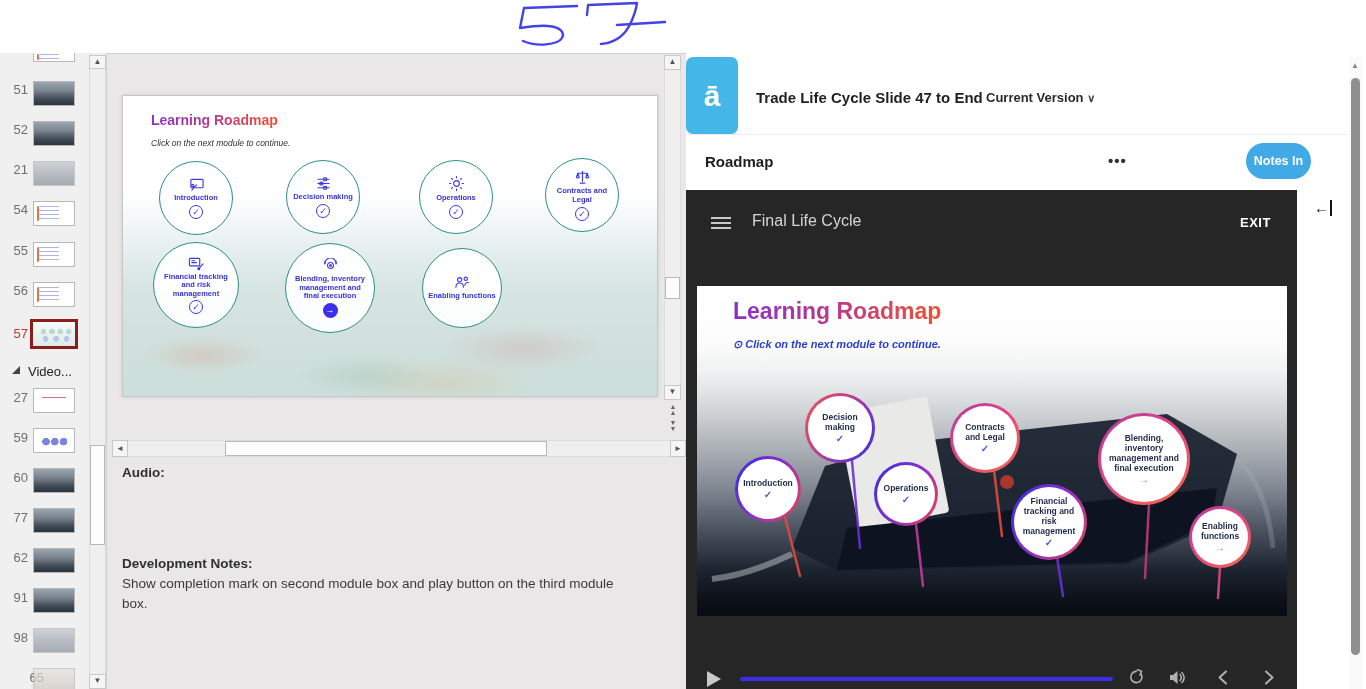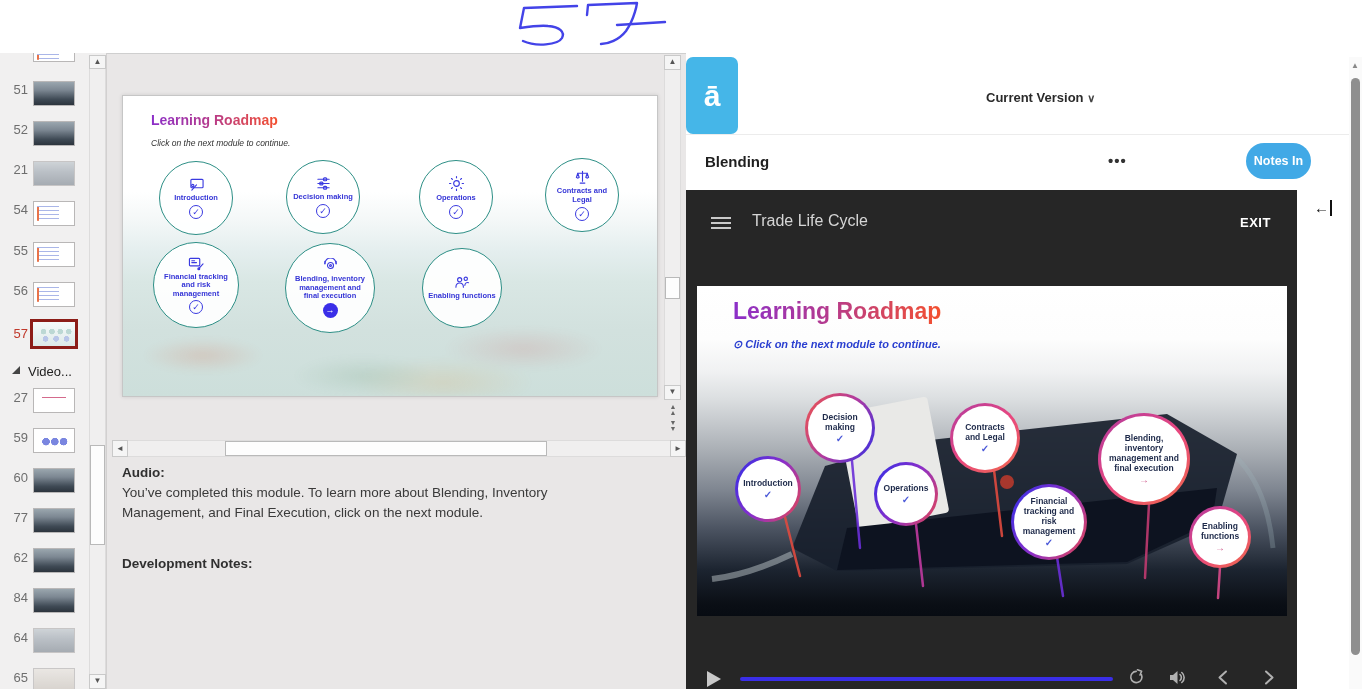--- a/index.html
+++ b/index.html
@@ -116,25 +116,25 @@
   <div class="abs slide-num" style="left:2px;top:390px">27</div>
   <div class="abs thumb k-text" style="left:33px;top:388px"></div>
   <div class="abs slide-num" style="left:2px;top:430px">59</div>
   <div class="abs thumb k-icons" style="left:33px;top:428px"></div>
   <div class="abs slide-num" style="left:2px;top:470px">60</div>
   <div class="abs thumb k-photo" style="left:33px;top:468px"></div>
   <div class="abs slide-num" style="left:2px;top:510px">77</div>
   <div class="abs thumb k-photo" style="left:33px;top:508px"></div>
   <div class="abs slide-num" style="left:2px;top:550px">62</div>
   <div class="abs thumb k-photo" style="left:33px;top:548px"></div>
-  <div class="abs slide-num" style="left:2px;top:590px">84</div>
+  <div class="abs slide-num" style="left:2px;top:590px">91</div>
   <div class="abs thumb k-photo" style="left:33px;top:588px"></div>
-  <div class="abs slide-num" style="left:2px;top:630px">64</div>
+  <div class="abs slide-num" style="left:2px;top:630px">98</div>
   <div class="abs thumb k-photo-faded" style="left:33px;top:628px"></div>
-  <div class="abs slide-num" style="left:2px;top:670px">65</div>
+  <div class="abs slide-num" style="left:18px;top:670px">65</div>
   <div class="abs thumb k-doc-faded" style="left:33px;top:668px;height:21px;border-bottom:none"></div>
 
   <div class="abs sbar-track" style="left:89px;top:55px;width:17px;height:634px"></div>
   <div class="abs sbar-btn" style="left:89px;top:55px;width:17px;height:14px">▲</div>
   <div class="abs sbar-thumb" style="left:90px;top:445px;width:15px;height:100px"></div>
   <div class="abs sbar-btn" style="left:89px;top:674px;width:17px;height:15px">▼</div>
 
   <div class="abs edit-slide">
     <div class="abs edit-blobs"></div>
     <div class="abs grad-title" style="left:28px;top:16px;font-size:14px">Learning Roadmap</div>
@@ -212,47 +212,48 @@
   <div class="abs sbar-btn" style="left:664px;top:385px;width:17px;height:15px">▼</div>
   <div class="abs" style="left:666px;top:404px;width:14px;font-size:7px;line-height:6px;color:#666;text-align:center">▲<br>▲</div>
   <div class="abs" style="left:666px;top:420px;width:14px;font-size:7px;line-height:6px;color:#666;text-align:center">▼<br>▼</div>
 
   <div class="abs sbar-track" style="left:112px;top:440px;width:574px;height:17px"></div>
   <div class="abs sbar-btn" style="left:112px;top:440px;width:16px;height:17px;line-height:15px">◄</div>
   <div class="abs sbar-thumb" style="left:225px;top:441px;width:322px;height:15px"></div>
   <div class="abs sbar-btn" style="left:670px;top:440px;width:16px;height:17px;line-height:15px">►</div>
 
   <div class="abs notes-h" style="left:122px;top:465px">Audio:</div>
-  <div class="abs notes-p" style="left:122px;top:483px;width:500px">You’ve completed this module. To learn more about Blending, Inventory Management, and Final Execution, click on the next module.</div>
   <div class="abs notes-h" style="left:122px;top:556px">Development Notes:</div>
+  <div class="abs notes-p" style="left:122px;top:574px;width:510px">Show completion mark on second module box and play button on the third module box.</div>
 
   <div class="abs review-bg"></div>
 
   <div class="abs logo">
       <span>ā</span>
     </div>
+  <div class="abs doc-title" style="left:756px;top:89px">Trade Life Cycle Slide 47 to End</div>
   <div class="abs version" style="left:986px;top:90px">
     <span>Current Version</span>
     <span style="font-size:11px;color:#444">∨</span>
   </div>
   <div class="abs" style="left:686px;top:134px;width:663px;height:1px;background:#ececec"></div>
 
-  <div class="abs" style="left:705px;top:153px;font-size:15px;font-weight:bold;color:#1f1f1f">Blending</div>
+  <div class="abs" style="left:705px;top:153px;font-size:15px;font-weight:bold;color:#1f1f1f">Roadmap</div>
   <div class="abs" style="left:1108px;top:152px;font-size:15px;font-weight:bold;color:#333;letter-spacing:1px">•••</div>
   <button class="abs signin" style="left:1246px;top:143px">
     <span>Notes In</span>
   </button>
 
   <div class="abs player"></div>
   <div class="abs" style="left:711px;top:214px;width:20px">
     <div style="height:2px;background:#c9c9c9;margin:3px 0"></div>
     <div style="height:2px;background:#c9c9c9;margin:3px 0"></div>
     <div style="height:2px;background:#c9c9c9;margin:3px 0"></div>
   </div>
-  <div class="abs pheader-title" style="left:752px;top:212px">Trade Life Cycle</div>
+  <div class="abs pheader-title" style="left:752px;top:212px">Final Life Cycle</div>
   <div class="abs exit" style="left:1240px;top:215px">EXIT</div>
 
   <div class="abs pslide">
 
     <svg class="abs" style="left:0;top:0" width="590" height="330" viewBox="0 0 590 330">
       <path d="M95 262 L128 180 L215 156 L470 128 L540 168 L520 238 L430 278 L140 285 Z" fill="#18202c" opacity="0.92"></path>
       <rect x="150" y="118" width="92" height="118" rx="4" fill="#e9e9e7" transform="rotate(-11 196 177)"></rect>
       <path d="M150 242 L520 202 L515 236 L430 276 L140 284 Z" fill="#0d1320"></path>
       <circle cx="310" cy="196" r="7" fill="#c0392b" opacity="0.85"></circle>
       <path d="M95 268 C70 280 42 290 15 293" stroke="#cfd6da" stroke-width="6" fill="none" opacity="0.45"></path>

